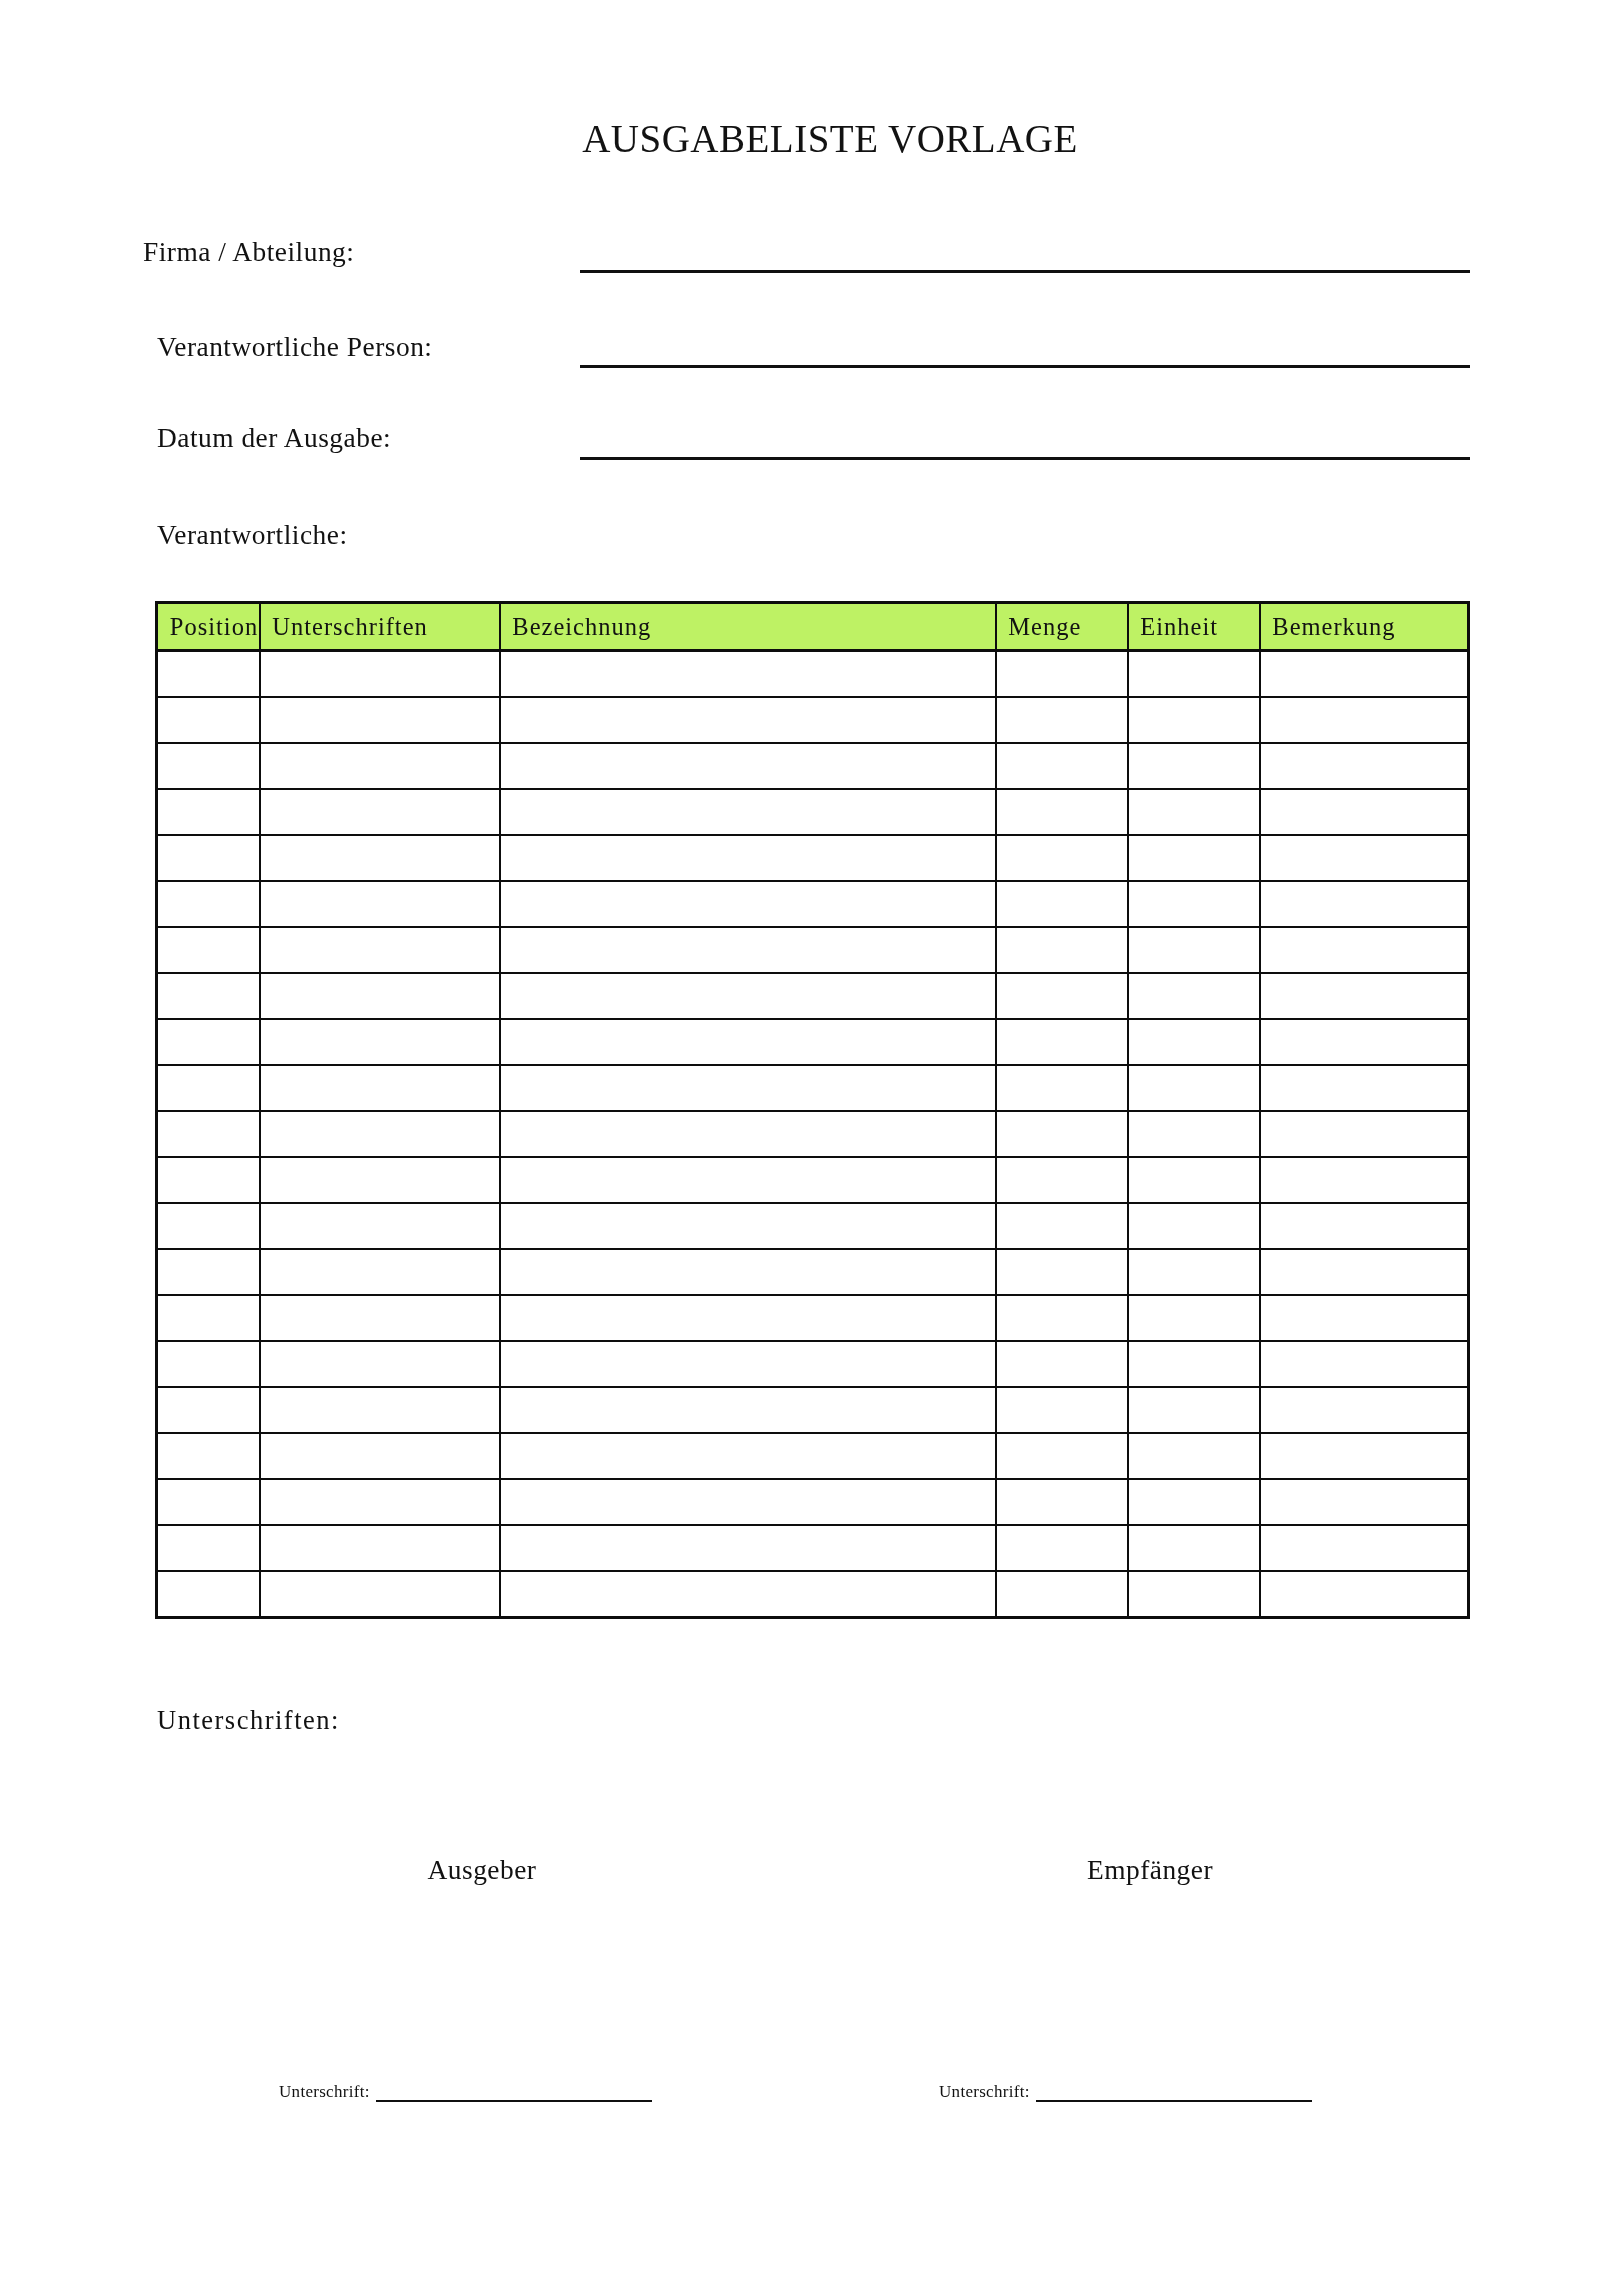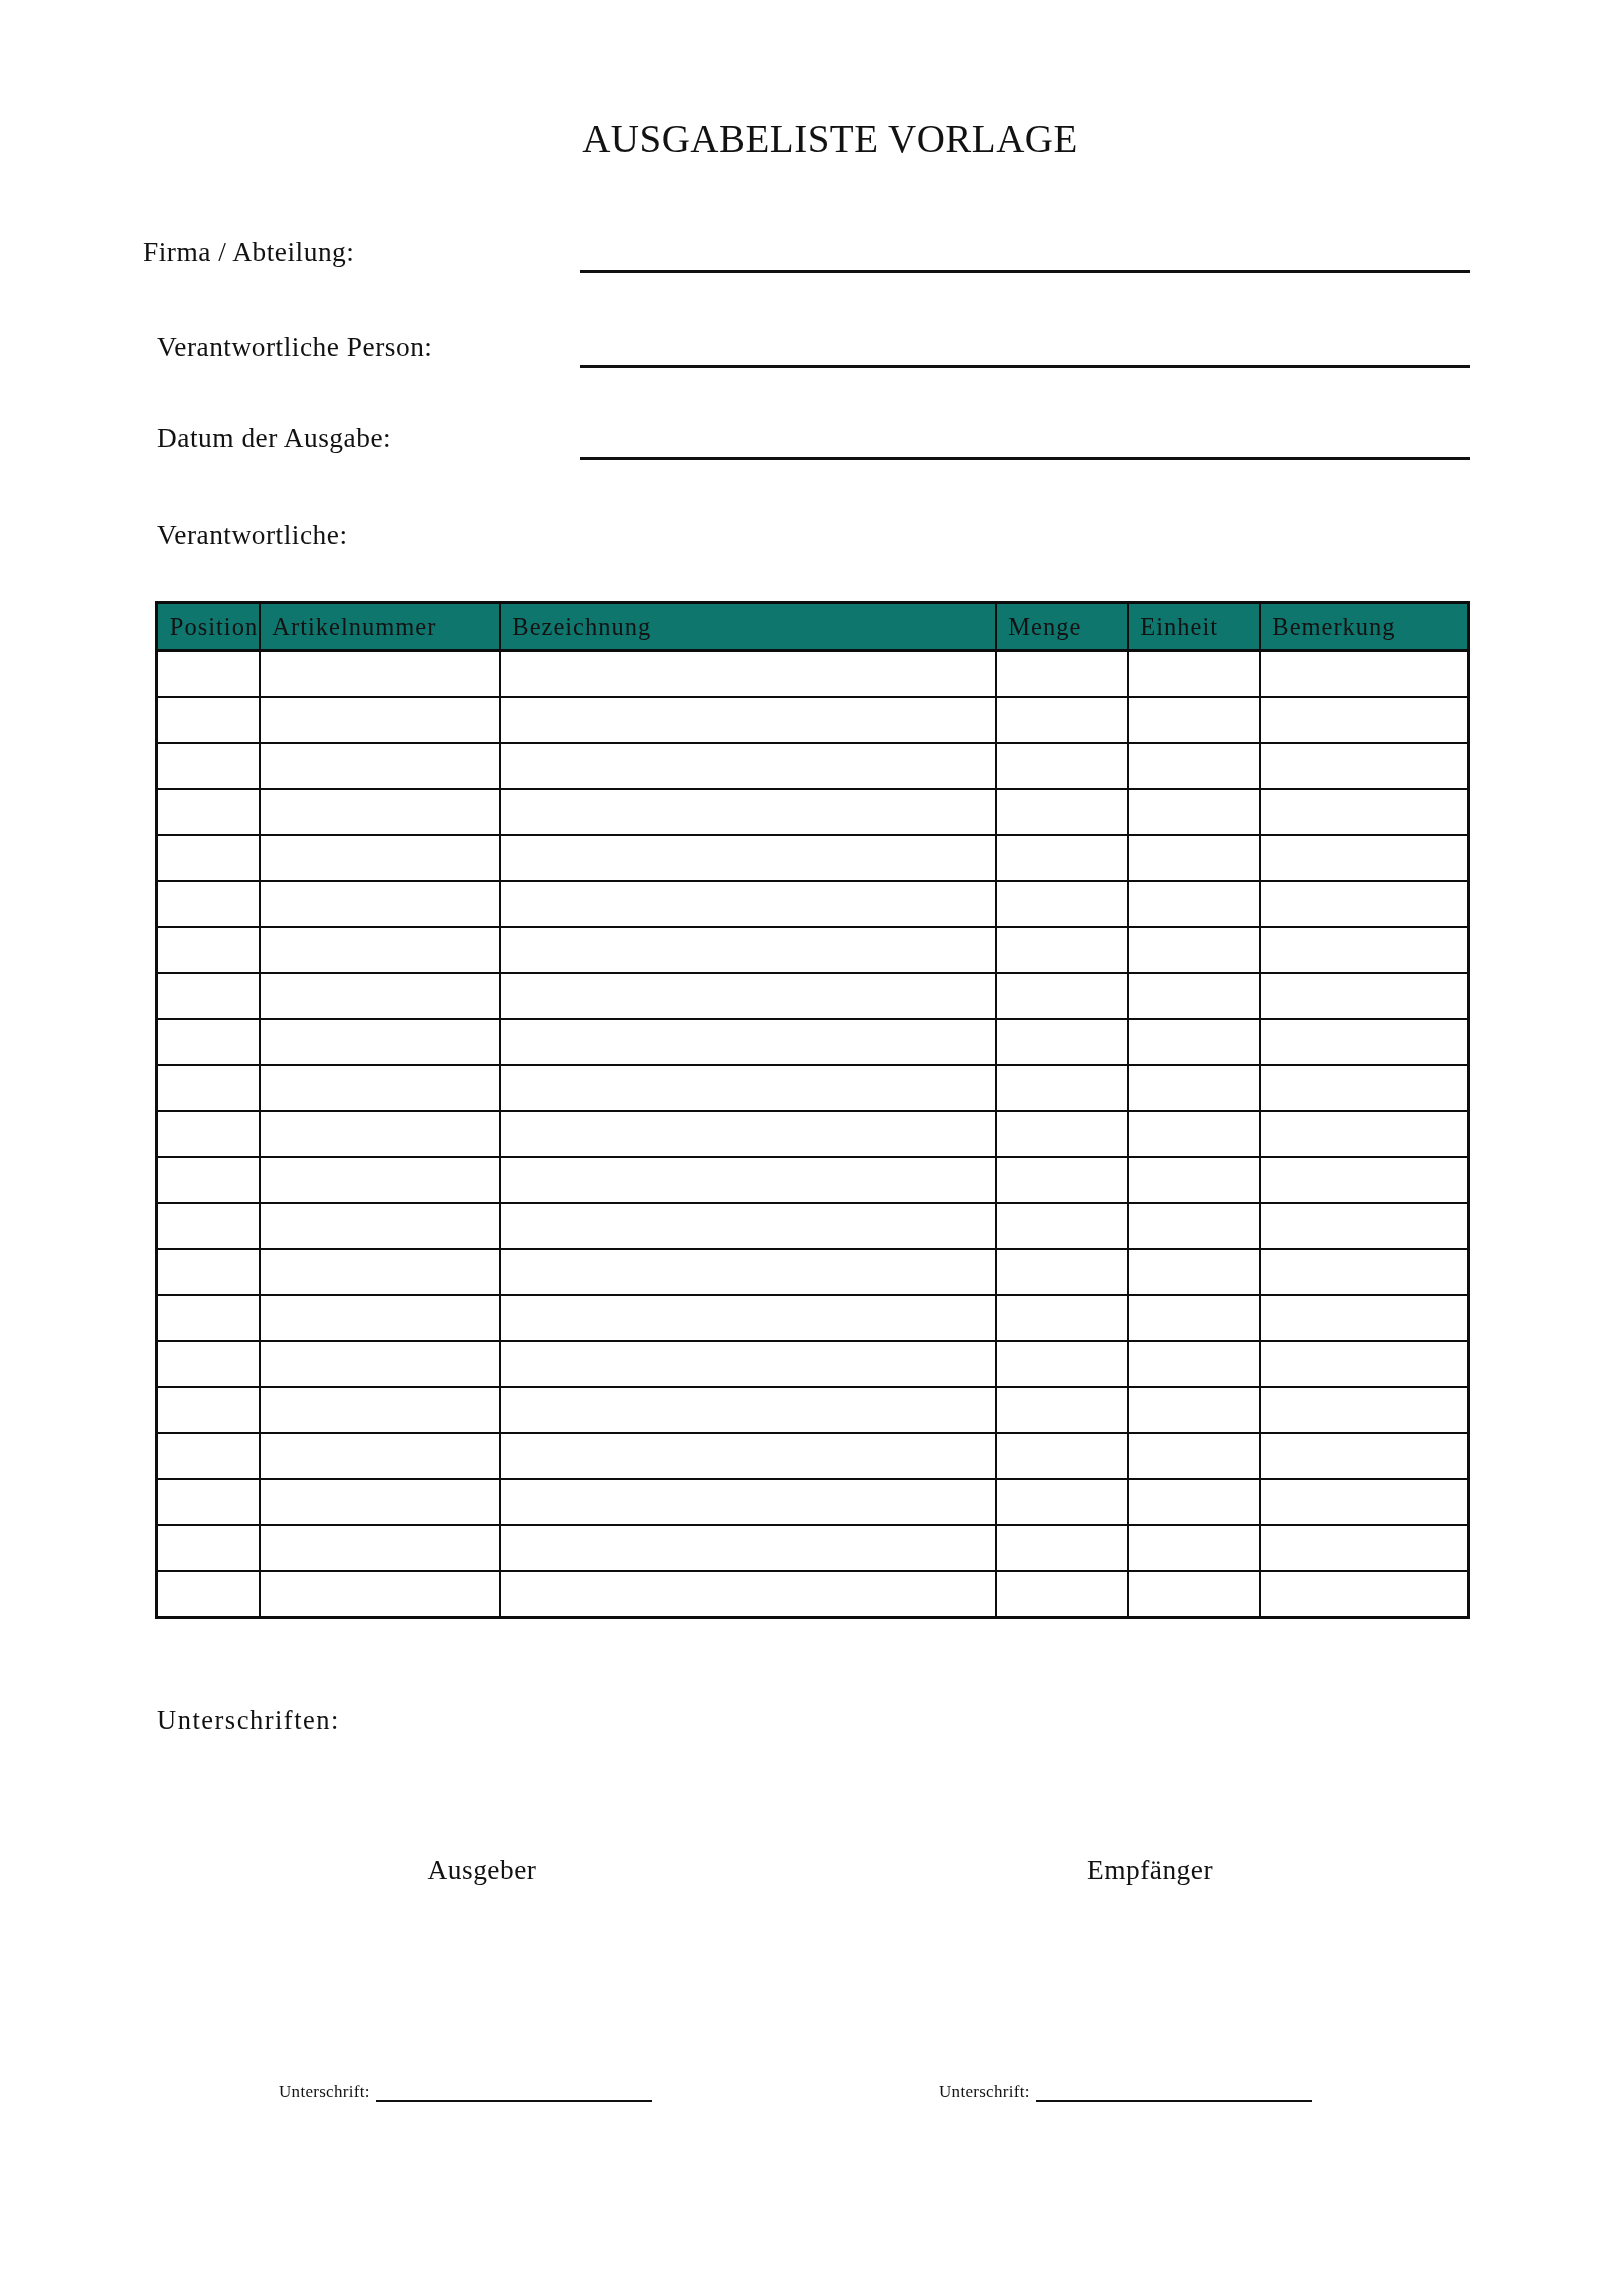--- a/index.html
+++ b/index.html
@@ -52,21 +52,21 @@
     table-layout:fixed;
     border:3.9px solid #0d0d0d;
   }
   table.items col.c0 { width:103px; }
   table.items col.c1 { width:240px; }
   table.items col.c2 { width:496px; }
   table.items col.c3 { width:132px; }
   table.items col.c4 { width:132px; }
   table.items col.c5 { width:209px; }
   table.items th {
-    background:#0f766e;
+    background:#bef264;
     border:2.9px solid #0d0d0d;
     border-top:3.9px solid #0d0d0d;
     border-bottom:3.9px solid #0d0d0d;
     font-size:24.5px;
     font-weight:normal;
     letter-spacing:1px;
     text-align:left;
     padding:0 3.9px 0 11.8px;
     height:45px;
     white-space:nowrap;
@@ -124,21 +124,21 @@
       <col class="c0">
         <col class="c1">
         <col class="c2">
         <col class="c3">
         <col class="c4">
         <col class="c5">
     </colgroup>
     <thead>
       <tr>
         <th>Position</th>
-        <th>Artikelnummer</th>
+        <th>Unterschriften</th>
         <th>Bezeichnung</th>
         <th>Menge</th>
         <th>Einheit</th>
         <th>Bemerkung</th>
       </tr>
     </thead>
     <tbody>
         <tr>
           <td></td>
           <td></td>

